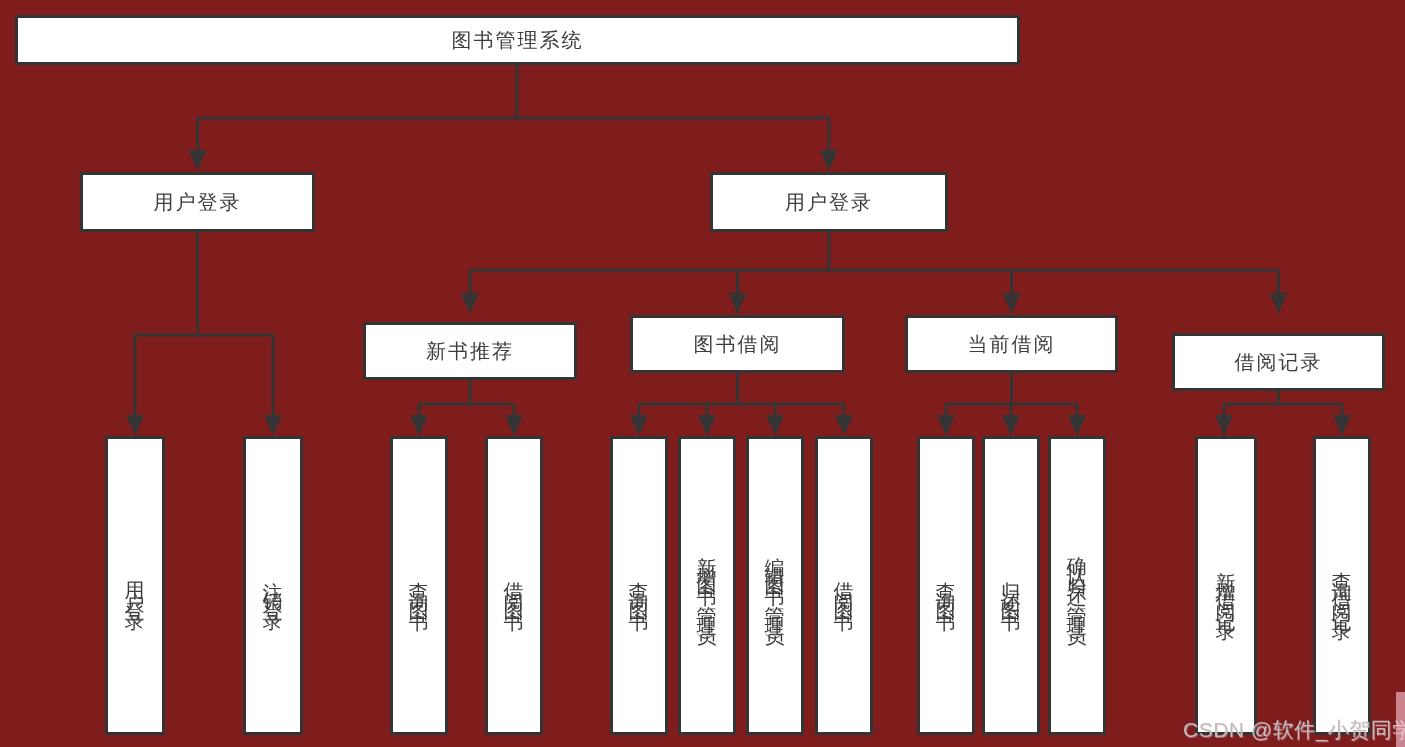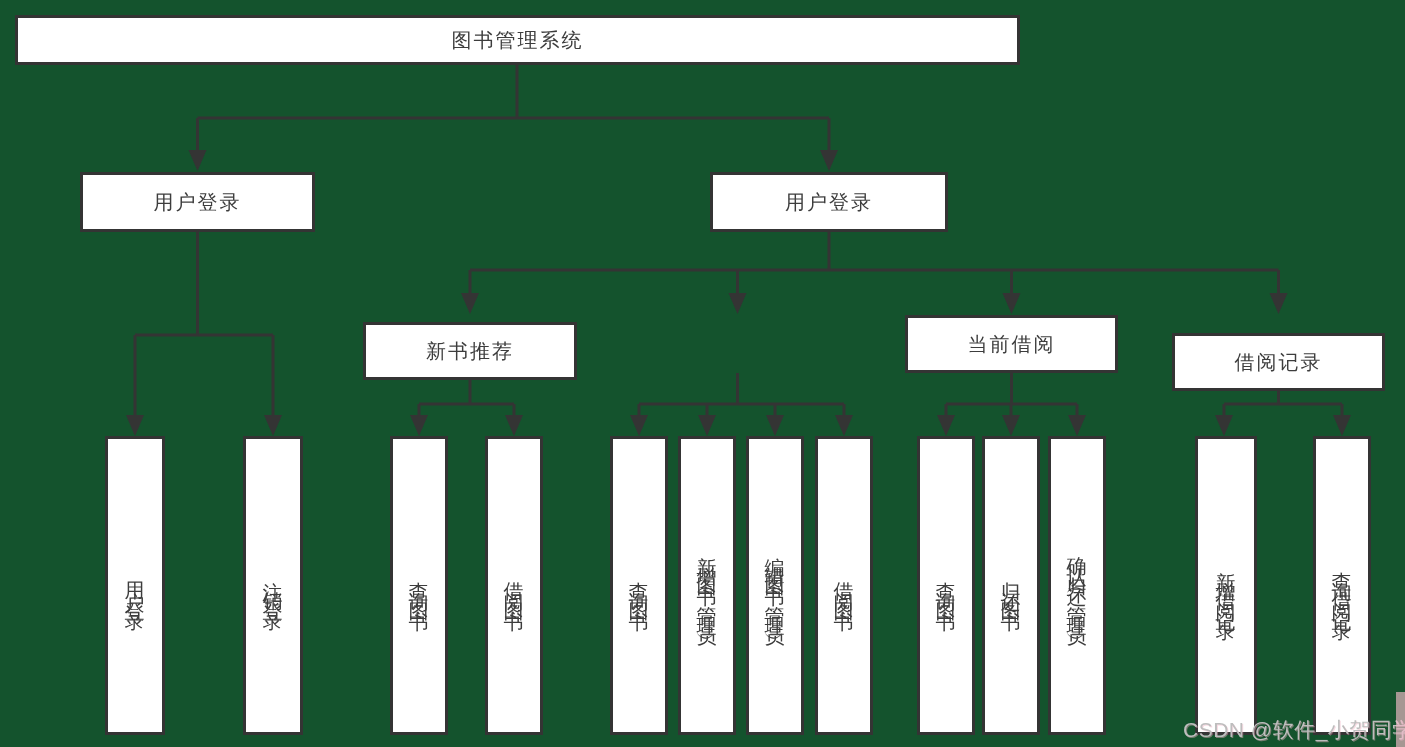--- a/index.html
+++ b/index.html
@@ -1,20 +1,20 @@
 <!DOCTYPE html>
 <html><head>
 <meta charset="utf-8">
 <style>
   html, body { margin: 0; padding: 0; background: #ffffff; }
   .canvas {
     position: relative;
     width: 1405px;
     height: 747px;
-    background: #14532d;
+    background: #7f1d1d;
     font-family: "Liberation Sans", sans-serif;
     overflow: hidden;
   }
   .connectors {
     position: absolute;
     left: 0; top: 0;
     width: 1405px; height: 747px;
   }
   .node {
     position: absolute;
@@ -109,20 +109,23 @@
   <div class="node" style="left:80px; top:172px; width:235px; height:60px;">
     <span>用户登录</span>
   </div>
   <div class="node" style="left:710px; top:172px; width:238px; height:60px;">
     <span>用户登录</span>
   </div>
 
   <div class="node" style="left:363px; top:322px; width:214px; height:58px;">
     <span>新书推荐</span>
   </div>
+  <div class="node" style="left:630px; top:315px; width:215px; height:58px;">
+    <span>图书借阅</span>
+  </div>
   <div class="node" style="left:905px; top:315px; width:213px; height:58px;">
     <span>当前借阅</span>
   </div>
   <div class="node" style="left:1172px; top:333px; width:213px; height:58px;">
     <span>借阅记录</span>
   </div>
 
   <div class="node vnode" style="left:105px; top:436px; width:60px; height:299px;">
     <span class="vtext">用户登录</span>
   </div>

